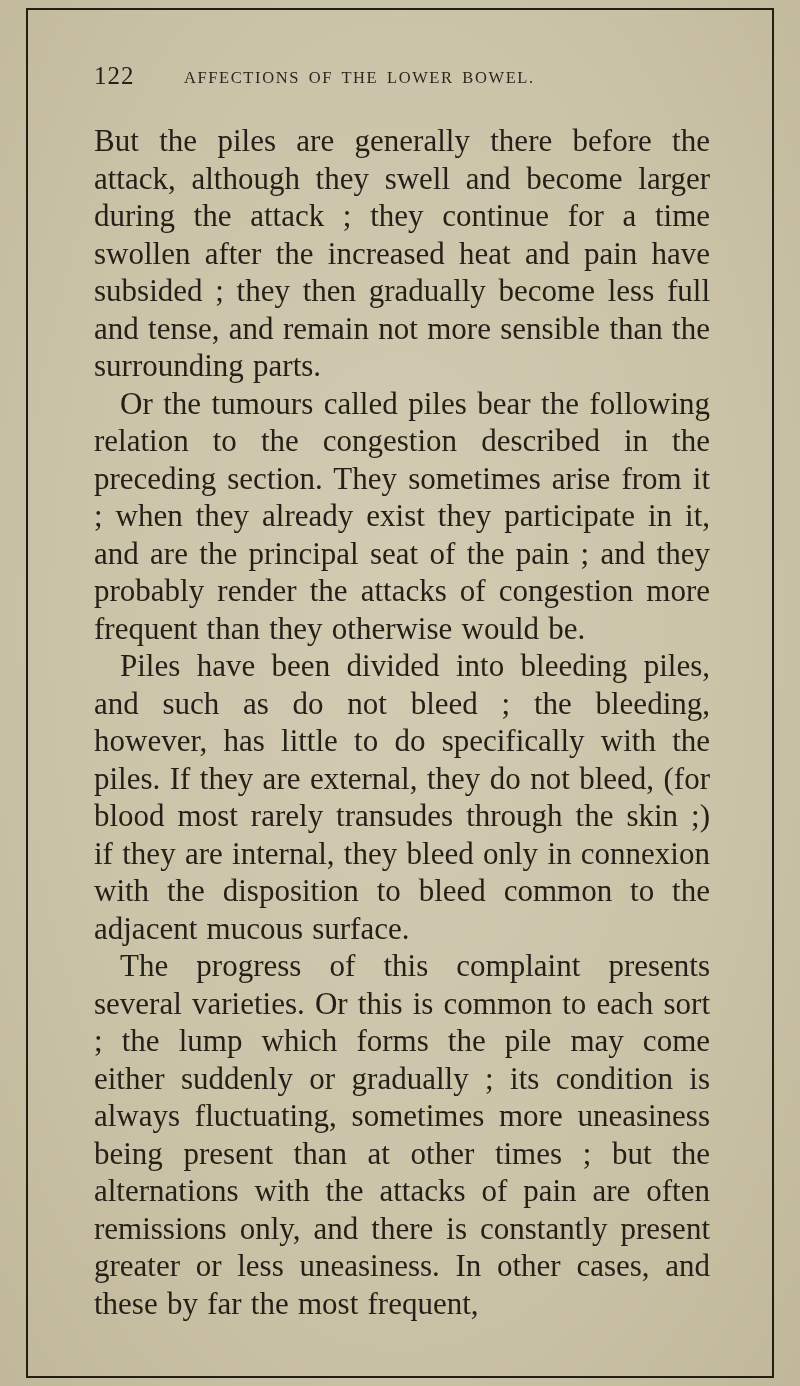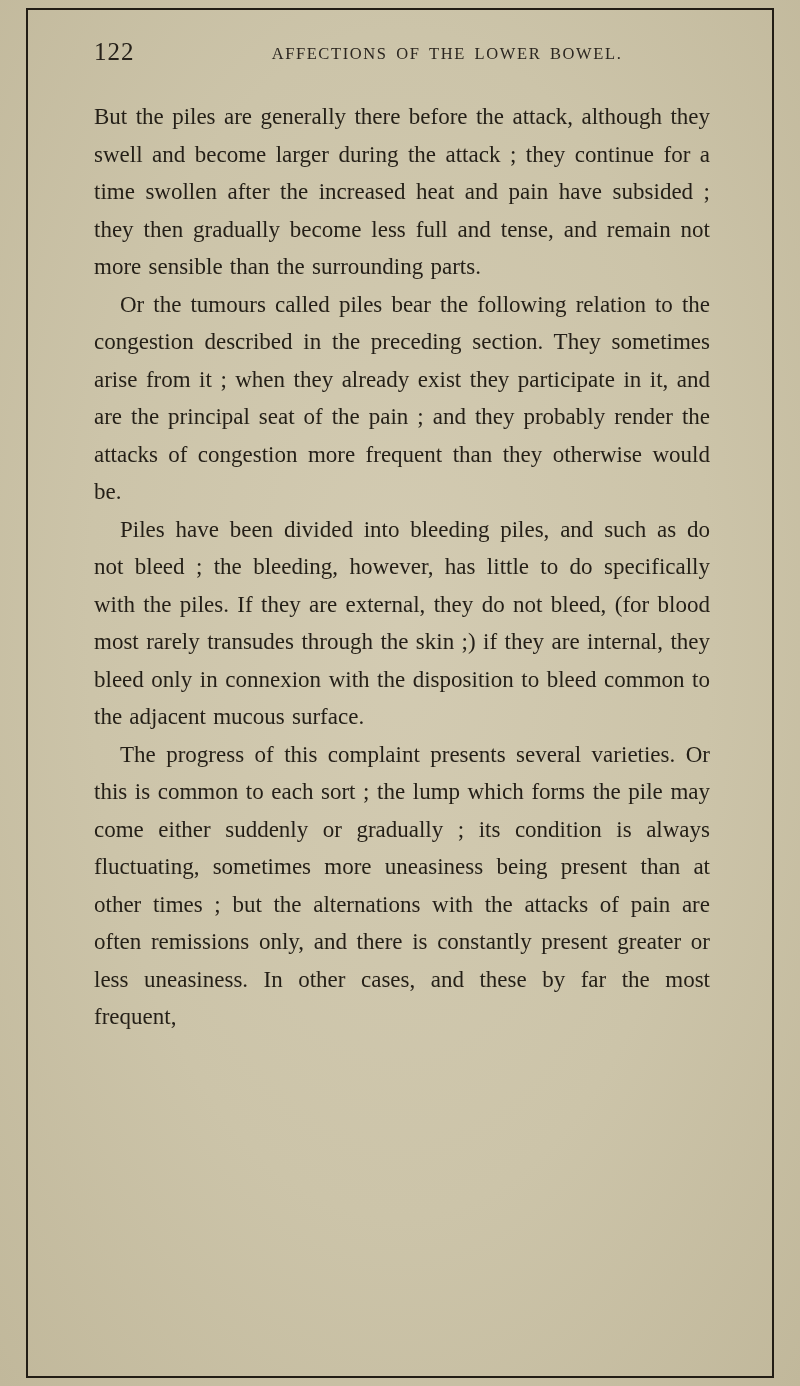--- a/index.html
+++ b/index.html
@@ -23,21 +23,21 @@
     bottom: 8px;
     border: 2px solid #221d15;
     box-sizing: border-box;
   }
   .content {
     position: absolute;
     top: 0;
     left: 0;
     right: 0;
     bottom: 0;
-    padding: 28px 62px 40px 66px;
+    padding: 52px 62px 40px 66px;
     box-sizing: border-box;
     border-radius: 14px;
   }
   .header-row {
     position: relative;
     height: 46px;
     margin-bottom: 14px;
   }
   .page-number {
     position: absolute;
@@ -45,30 +45,29 @@
     top: 0;
     font-size: 25px;
     letter-spacing: 1px;
     color: #26211a;
   }
   .running-header {
     position: absolute;
     left: 90px;
     right: 0;
     top: 6px;
-    text-align: center;
     font-size: 16.5px;
     letter-spacing: 1.6px;
     word-spacing: 3px;
     color: #2b2620;
     text-transform: uppercase;
   }
   .body-text p {
     margin: 0;
-    font-size: 23px;
+    font-size: 31px;
     line-height: 37.5px;
     text-align: justify;
     word-spacing: 1.5px;
     color: #241f17;
   }
   .body-text p.indent {
     text-indent: 26px;
   }
   .body-text p.noindent {
     text-indent: 0;

